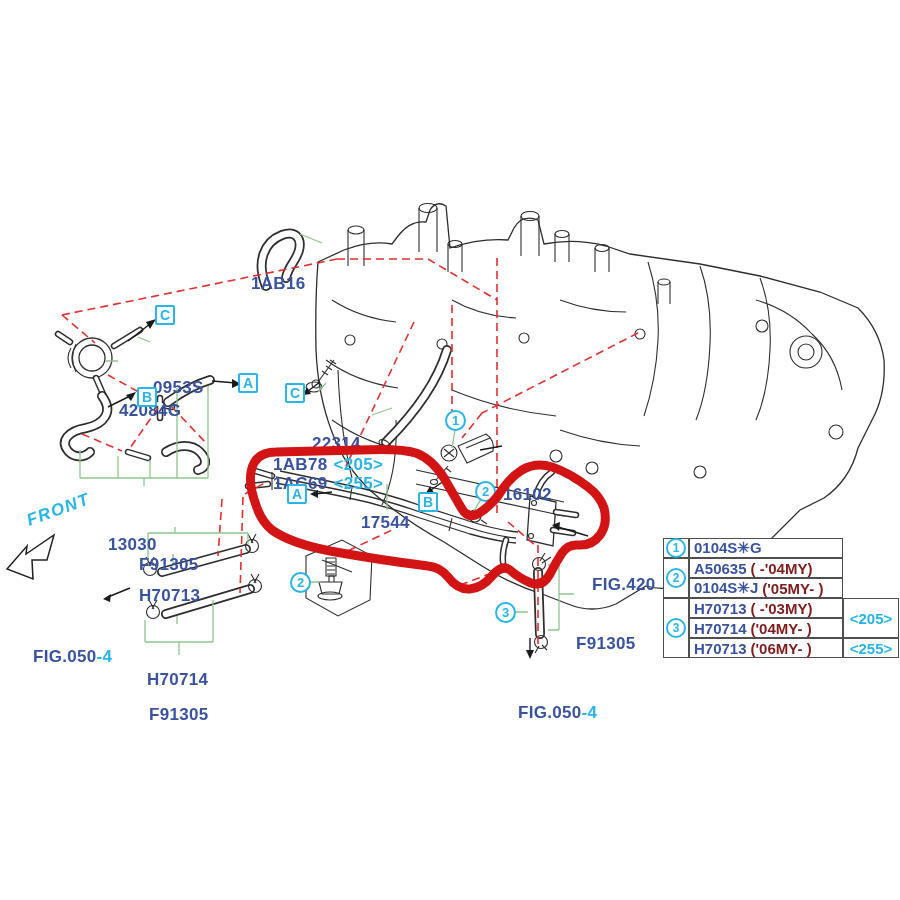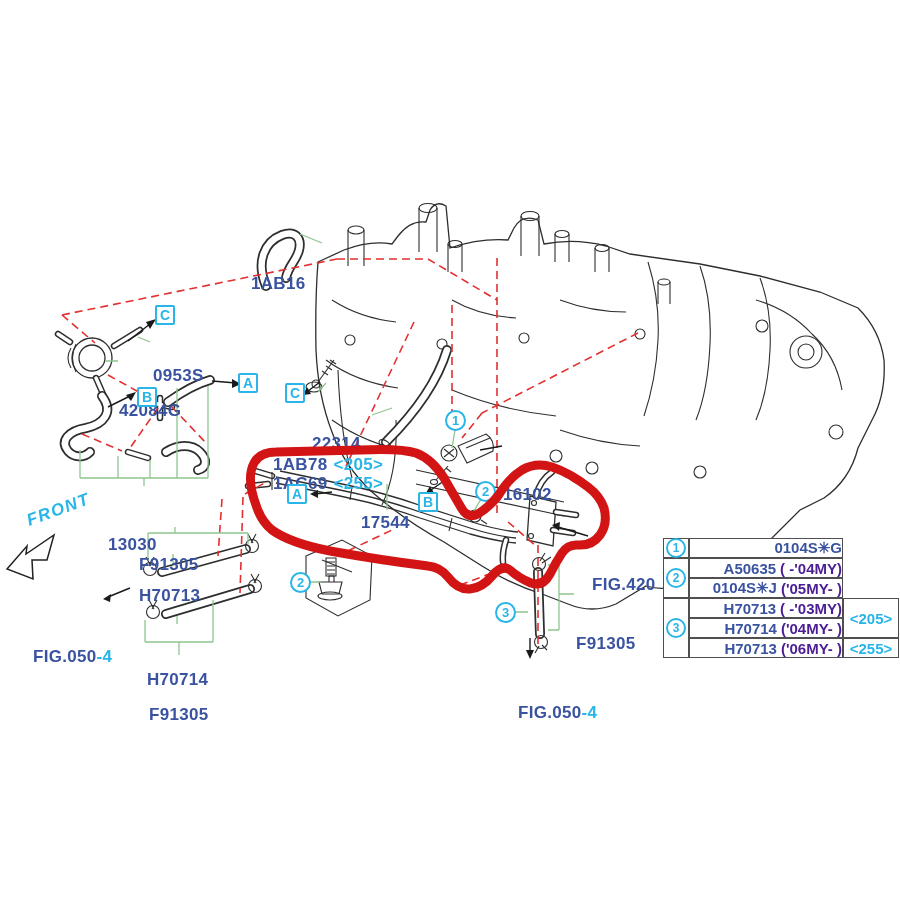--- a/index.html
+++ b/index.html
@@ -19,24 +19,24 @@
        border-radius:50%;background:#fff;color:#29B5E8;font:700 13px/17px "Liberation Sans",sans-serif;
        text-align:center;}
   .front{position:absolute;left:24px;top:512px;z-index:2;color:#29B5E8;
        font:700 italic 17px "Liberation Sans",sans-serif;letter-spacing:1.5px;
        transform:rotate(-20deg);transform-origin:left top;}
   
   .legend{position:absolute;left:663px;top:538px;z-index:2;display:grid;
        grid-template-columns:26px 154px 56px;grid-auto-rows:20px;}
   .legend .cell{border:1px solid #4f4f4f;background:#fff;display:flex;align-items:center;
        font:700 15px "Liberation Sans",sans-serif;color:#3A53A0;white-space:nowrap;
-       padding-left:4px;overflow:visible;justify-content:flex-end;}
+       padding-left:4px;overflow:visible;}
   .legend .num{justify-content:center;padding-left:0;}
   .legend .var{justify-content:center;padding-left:0;color:#29B5E8;}
-  .legend .my{color:#4c1d95;margin-left:4px;font-weight:700;}
+  .legend .my{color:#7f1d1d;margin-left:4px;font-weight:700;}
   .legend .mini{width:16px;height:16px;border:2px solid #29B5E8;border-radius:50%;
        color:#29B5E8;font:700 12px/16px "Liberation Sans",sans-serif;text-align:center;}
   
   .k{stroke:#2E2E2E;stroke-width:1.3;fill:none;}
   .k2{stroke:#2E2E2E;stroke-width:1.1;fill:none;}
   .hoseO{stroke:#2E2E2E;stroke-width:10;fill:none;stroke-linecap:round;}
   .hoseI{stroke:#fff;stroke-width:6.5;fill:none;stroke-linecap:round;}
   .tubeO{stroke:#2E2E2E;stroke-width:6.5;fill:none;stroke-linecap:round;}
   .tubeI{stroke:#fff;stroke-width:3.5;fill:none;stroke-linecap:round;}
   .grn{stroke:#8FC58F;stroke-width:1.3;fill:none;}
@@ -230,21 +230,21 @@
       <path class="blk" d="M130,588 L108,597"></path>
         <polygon class="ah" points="103,599 111,594 110,602"></polygon>
       <path class="blk" d="M530,638 L530,652"></path>
         <polygon class="ah" points="530,659 526,650 534,650"></polygon>
     </g>
 
     <path d="M7,569 L27,546 L26,554 L54,535 L47,560 L32,560 L33,579 Z" fill="#fff" stroke="#222" stroke-width="1.5"></path>
   </svg>
 
   <div class="lbl" style="left:251px;top:226px"><span>1AB16</span></div>
-  <div class="lbl" style="left:153px;top:318px"><span>0953S</span></div>
+  <div class="lbl" style="left:153px;top:330px"><span>0953S</span></div>
   <div class="lbl" style="left:119px;top:353px"><span>42084G</span></div>
   <div class="lbl" style="left:312px;top:386px"><span>22314</span></div>
   <div class="lbl" style="left:273px;top:407px"><span>1AB78</span><span class="gap"></span><span class="cy">&lt;205&gt;</span></div>
   <div class="lbl" style="left:273px;top:426px"><span>1AC69</span><span class="gap"></span><span class="cy">&lt;255&gt;</span></div>
   <div class="lbl" style="left:503px;top:437px"><span>16102</span></div>
   <div class="lbl" style="left:361px;top:465px"><span>17544</span></div>
   <div class="lbl" style="left:108px;top:487px"><span>13030</span></div>
   <div class="lbl" style="left:139px;top:507px"><span>F91305</span></div>
   <div class="lbl" style="left:139px;top:538px"><span>H70713</span></div>
   <div class="lbl" style="left:33px;top:599px"><span>FIG.050</span><span class="cy">-4</span></div>

